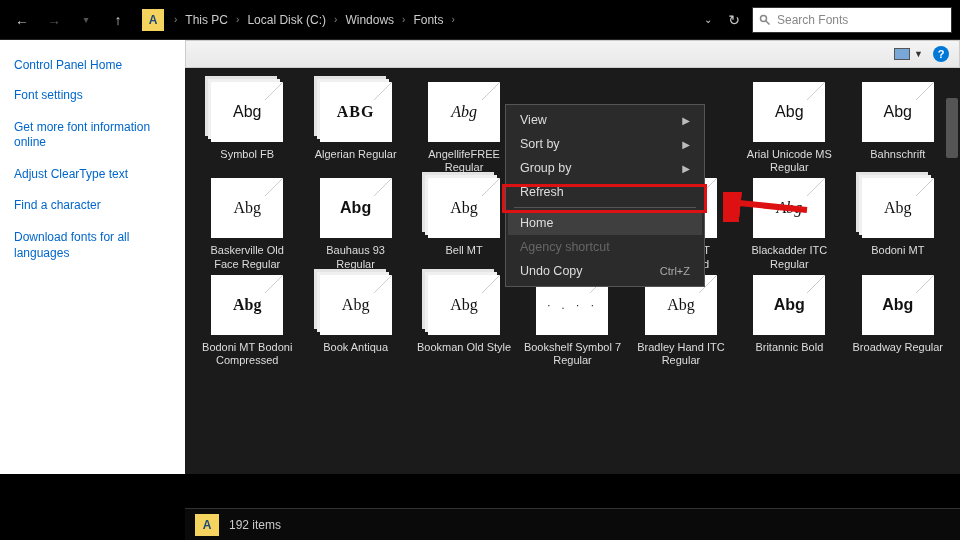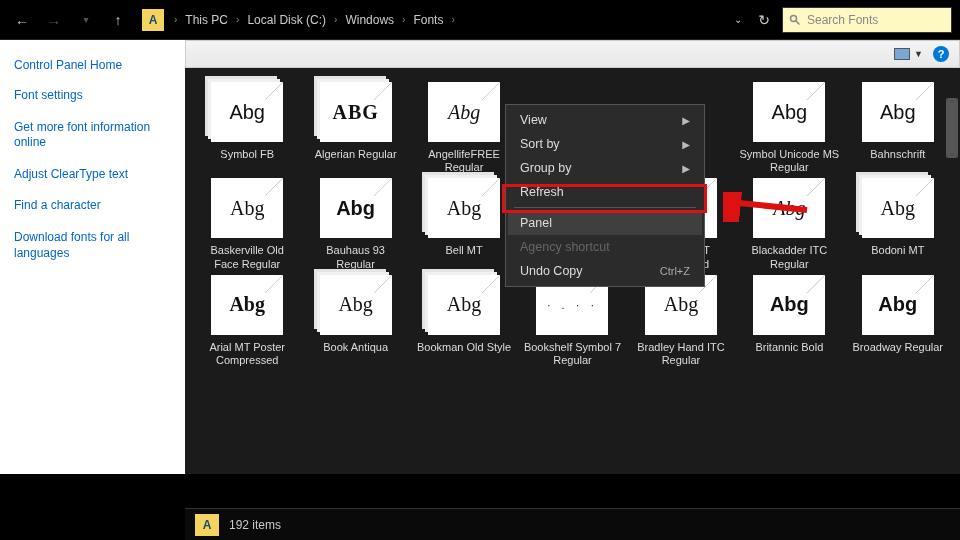--- a/index.html
+++ b/index.html
@@ -9,21 +9,21 @@
   .navbar { height: 40px; background: #000; display: flex; align-items: center; padding: 0 8px; gap: 4px; border-bottom: 1px solid #222; }
   .nav-btn { width: 28px; height: 28px; display: flex; align-items: center; justify-content: center; color: #ccc; font-size: 14px; cursor: pointer; }
   .nav-btn.disabled { color: #555; }
   .fonticon { width: 22px; height: 22px; background: #f4d35e; display: flex; align-items: center; justify-content: center; font-size: 12px; color: #1a4a7a; font-weight: bold; margin: 0 6px; }
   .breadcrumb { display: flex; align-items: center; color: #ccc; font-size: 12px; gap: 2px; flex: 1; }
   .bc-item { padding: 4px 6px; cursor: pointer; }
   .bc-sep { color: #888; font-size: 10px; }
   .nav-right { display: flex; align-items: center; gap: 8px; }
   .nav-drop { color: #ccc; font-size: 10px; padding: 4px; }
   .nav-refresh { color: #ccc; font-size: 14px; padding: 4px; }
-  .search { width: 170px; height: 26px; background: #fef9c3; border: 1px solid #333; display: flex; align-items: center; padding: 0 6px; gap: 6px; color: #888; font-size: 12px; }
+  .search { width: 200px; height: 26px; background: #ffffff; border: 1px solid #333; display: flex; align-items: center; padding: 0 6px; gap: 6px; color: #888; font-size: 12px; }
   .search svg { width: 12px; height: 12px; }
   
   
   .main { display: flex; height: 434px; background: #701a75; }
   
   .sidebar { width: 185px; background: #fff; padding: 18px 14px; font-size: 12px; }
   .side-link { color: #0066cc; margin-bottom: 14px; cursor: pointer; line-height: 1.3; margin-top: 16px; }
   .side-head { color: #0066cc; font-size: 12px; margin-bottom: 14px; }
   
   .content { flex: 1; display: flex; flex-direction: column; background: #fff; }
@@ -33,21 +33,21 @@
   .toolbar-btn { display:flex; align-items:center; gap:4px; cursor:pointer; }
   .view-icon { width:16px; height:12px; border:1px solid #555; background:linear-gradient(#79a7d8,#79a7d8); }
   .help-icon { width:16px;height:16px;border-radius:50%;background:#0078d7;color:#fff;font-size:11px;font-weight:bold;display:flex;align-items:center;justify-content:center;}
   
   .grid-wrap { flex:1; background:#1b1b1b; position:relative; overflow:hidden; }
   .grid { display:grid; grid-template-columns: repeat(7, 1fr); gap: 4px 0; padding: 14px 8px; }
   .font-cell { display:flex; flex-direction:column; align-items:center; cursor:pointer; }
   .font-thumb { width: 72px; height: 60px; background:#fff; display:flex; align-items:center; justify-content:center; position:relative; box-shadow: -3px -3px 0 #f0f0f0, -6px -6px 0 #e4e4e4; margin-bottom:6px; }
   .font-thumb.single { box-shadow: none; }
   .thumb-corner { position:absolute; top:0; right:0; width:18px; height:18px; background:linear-gradient(135deg, transparent 49%, #ccc 50%, #fff 51%); }
-  .sample { font-size: 20px; color:#111; }
+  .sample { font-size: 16px; color:#111; }
   .font-label { color:#ddd; font-size:11px; text-align:center; line-height:1.2; min-height:26px; max-width:100px; }
   
   
   .context-menu { position:absolute; top: 36px; left: 320px; width: 200px; background:#2b2b2b; border:1px solid #555; padding:3px 2px; z-index:20; font-size:12.5px; color:#ddd; }
   .cm-item { display:flex; justify-content:space-between; align-items:center; padding:5px 12px; cursor:pointer; }
   .cm-item.disabled { color:#666; }
   .cm-sep { height:1px; background:#555; margin:3px 6px; }
   .cm-arrow { font-size:10px; color:#bbb; }
   .cm-shortcut { color:#aaa; font-size:11px; }
   .paste-box { position:absolute; border:3px solid #d11; width:205px; height:29px; top:116px; left:317px; z-index:25; pointer-events:none; }
@@ -146,21 +146,21 @@
             <div class="font-thumb">
               <span class="sample" style=""></span>
             </div>
             <div class="font-label">ed</div>
           </div>
           <div class="font-cell">
             <div class="font-thumb single">
               <div class="thumb-corner"></div>
               <span class="sample" style="font-family:Arial">Abg</span>
             </div>
-            <div class="font-label">Symbol Unicode MS Regular</div>
+            <div class="font-label">Arial Unicode MS Regular</div>
           </div>
           <div class="font-cell">
             <div class="font-thumb single">
               <div class="thumb-corner"></div>
               <span class="sample" style="font-family:'Bahnschrift',sans-serif">Abg</span>
             </div>
             <div class="font-label">Bahnschrift</div>
           </div>
           <div class="font-cell">
             <div class="font-thumb single">
@@ -209,21 +209,21 @@
               <div class="thumb-corner"></div>
               <span class="sample" style="font-family:'Bodoni MT',serif">Abg</span>
             </div>
             <div class="font-label">Bodoni MT</div>
           </div>
           <div class="font-cell">
             <div class="font-thumb single">
               <div class="thumb-corner"></div>
               <span class="sample" style="font-family:serif;font-stretch:ultra-condensed;font-weight:bold">Abg</span>
             </div>
-            <div class="font-label">Arial MT Poster Compressed</div>
+            <div class="font-label">Bodoni MT Bodoni Compressed</div>
           </div>
           <div class="font-cell">
             <div class="font-thumb">
               <div class="thumb-corner"></div>
               <span class="sample" style="font-family:'Book Antiqua',serif">Abg</span>
             </div>
             <div class="font-label">Book Antiqua</div>
           </div>
           <div class="font-cell">
             <div class="font-thumb">
@@ -273,21 +273,21 @@
           </div>
         <div class="cm-item">
             <span>Group by</span>
             <span class="cm-arrow">▶</span>
           </div>
         <div class="cm-item">
             <span>Refresh</span>
           </div>
         <div class="cm-sep"></div>
         <div class="cm-item" style="background:#3f3f3f">
-            <span>Panel</span>
+            <span>Home</span>
           </div>
         <div class="cm-item disabled">
             <span>Agency shortcut</span>
           </div>
         <div class="cm-item">
             <span>Undo Copy</span>
             <span class="cm-shortcut">Ctrl+Z</span>
           </div>
       </div>
       <div class="paste-box"></div>

